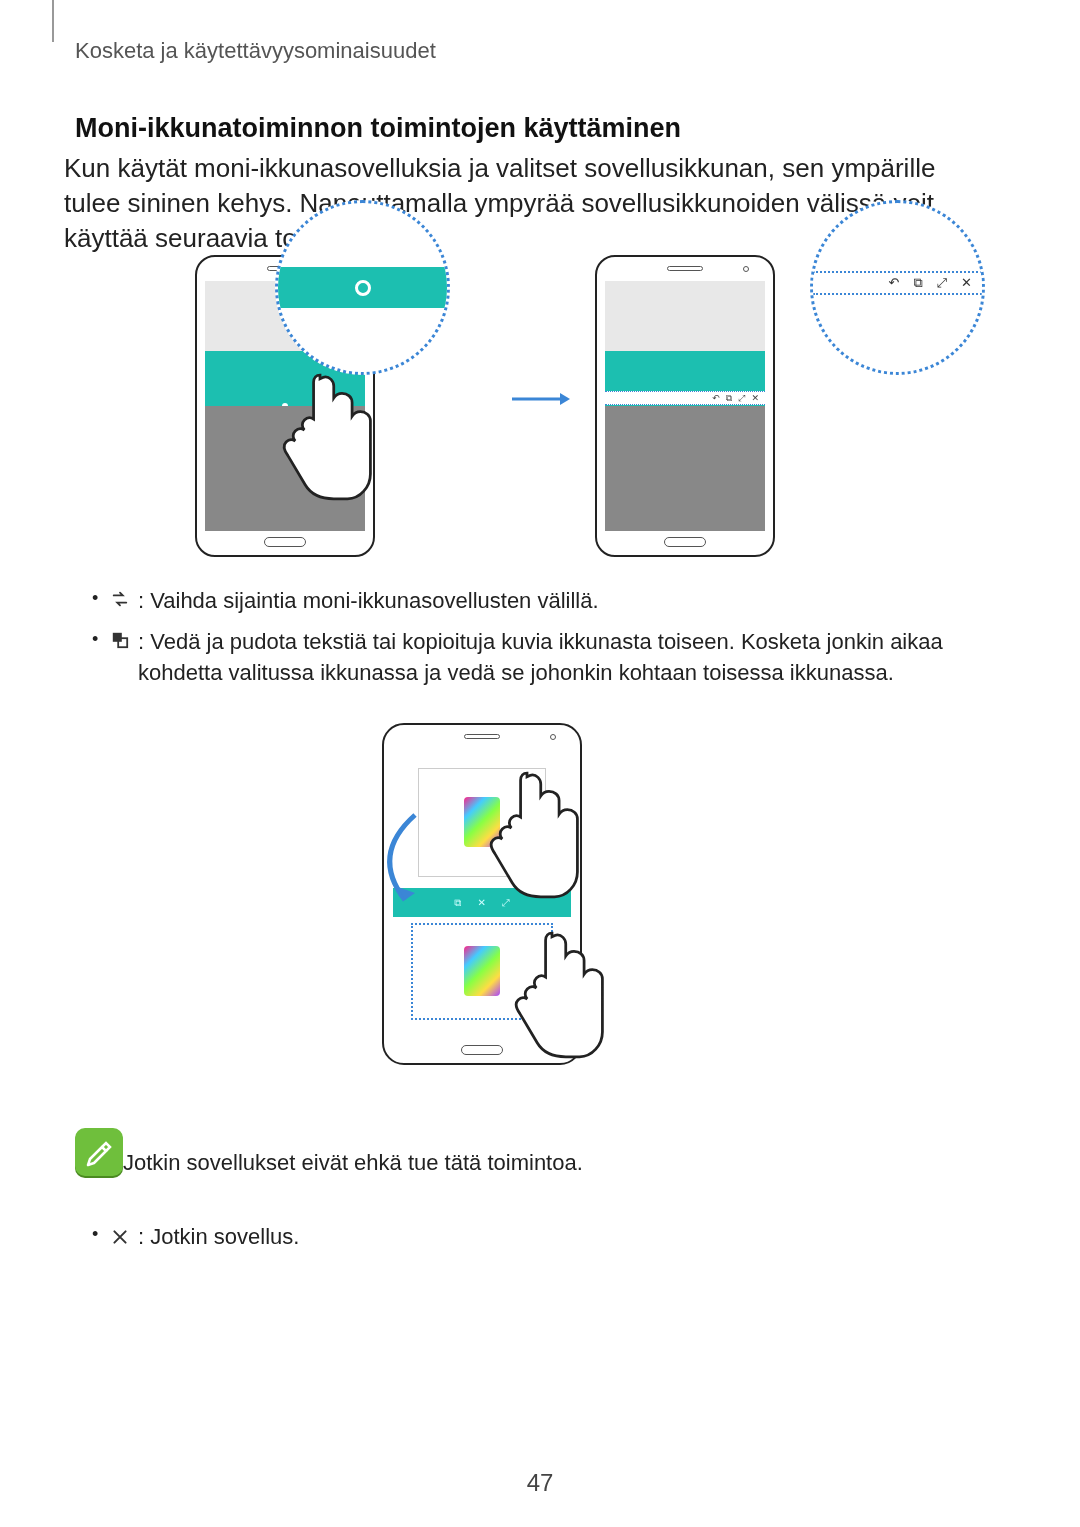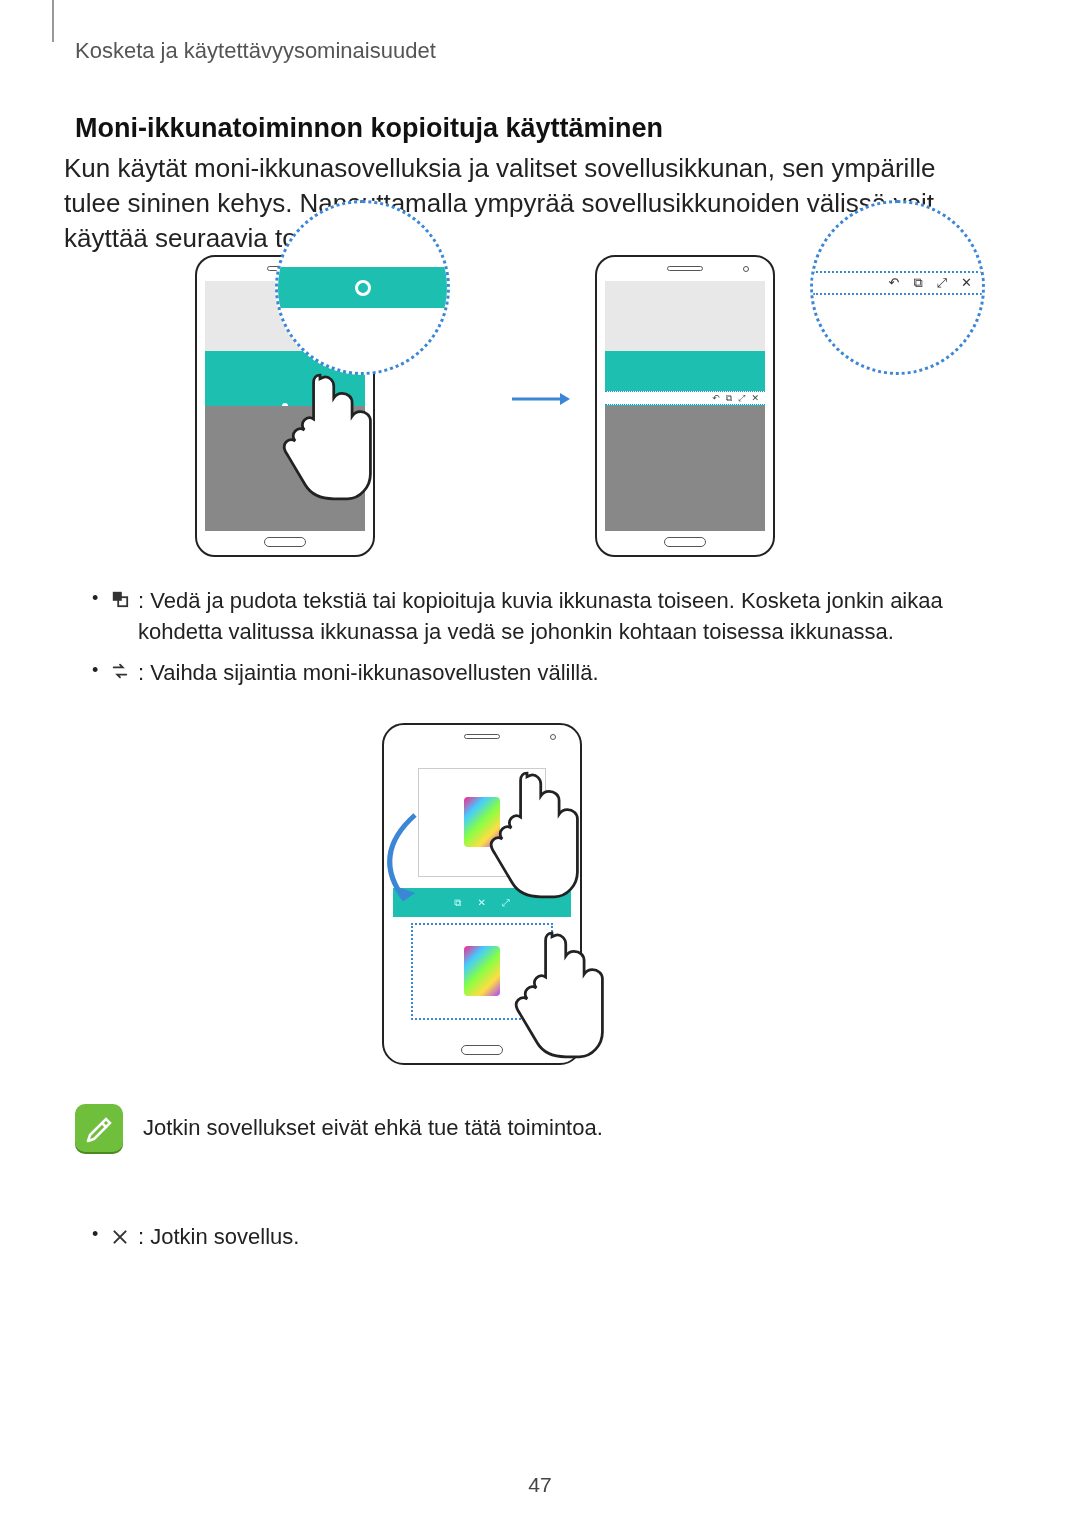--- a/index.html
+++ b/index.html
@@ -184,25 +184,24 @@
       display:flex; align-items:center; justify-content:center;
     }
     .curved-arrow {
       position:absolute; left:-2px; top:92px; width:70px; height:110px;
     }
     .hand-top { position:absolute; top:40px; left:110px; }
     .hand-bot { position:absolute; top:200px; left:135px; }
     .note-box {
       position: absolute;
       left: 75px;
-      top: 1104px;
+      top: 1128px;
       width: 940px;
       display: flex;
-      align-items: center;
-      gap: 20px;
+      align-items: flex-end;
     }
     .note-icon {
       width: 48px; height: 48px; border-radius: 10px;
       background: #6fbf3c;
       display:flex; align-items:center; justify-content:center;
       flex-shrink: 0;
       box-shadow: 0 2px 0 #4a8a20;
     }
     .note-icon svg { width:30px; height:30px; }
     .note-text { font-size: 22px; color:#222; }
@@ -213,32 +212,32 @@
       width: 910px;
       list-style:none;
     }
     .final-list li {
       font-size:22px; color:#222; position:relative; padding-left:46px;
     }
     .final-list li::before { content:"•"; position:absolute; left:0; top:0; font-size:18px; }
     .page-num {
       position:absolute;
       bottom: 30px; left:50%; transform:translateX(-50%);
-      font-size:21px; color:#444;
+      font-size:24px; color:#444;
     }
     .ph-wrap { position:relative; width:290px; height:348px; }
   </style>
 </head>
 <body>
 
 <div class="page-border-left"></div>
 
 <div class="section-header">Kosketa ja käytettävyysominaisuudet</div>
 
-<h2 class="section-title">Moni-ikkunatoiminnon kopioituja käyttäminen</h2>
+<h2 class="section-title">Moni-ikkunatoiminnon toimintojen käyttäminen</h2>
 
 <p class="intro-p">Kun käytät moni-ikkunasovelluksia ja valitset sovellusikkunan, sen ympärille tulee sininen kehys. Napauttamalla ympyrää sovellusikkunoiden välissä voit käyttää seuraavia toimintoja:</p>
 
 <div class="figure-row">
   <div class="ph-wrap">
     <div class="phone-frame">
       <div class="phone-speaker"></div>
       <div class="phone-camera"></div>
       <div class="phone-screen">
         <div class="screen-top-half"></div>
@@ -289,33 +288,33 @@
         <span>✕</span>
       </div>
     </div>
   </div>
 </div>
 
 <ul class="bullet-list">
   <li>
     <span class="li-icon">
       <svg viewBox="0 0 20 20" width="18" height="18">
+          <path d="M3 6 L13 6 L10 3 M17 14 L7 14 L10 17" stroke="#333" stroke-width="2" fill="none" stroke-linecap="round"></path>
+        </svg>
+    </span>
+    <span>: Vaihda sijaintia moni-ikkunasovellusten välillä.</span>
+  </li>
+  <li>
+    <span class="li-icon">
+      <svg viewBox="0 0 20 20" width="18" height="18">
           <rect x="2" y="2" width="10" height="10" fill="#333"></rect>
           <rect x="8" y="8" width="10" height="10" fill="none" stroke="#333" stroke-width="2"></rect>
         </svg>
     </span>
     <span>: Vedä ja pudota tekstiä tai kopioituja kuvia ikkunasta toiseen. Kosketa jonkin aikaa kohdetta valitussa ikkunassa ja vedä se johonkin kohtaan toisessa ikkunassa.</span>
-  </li>
-  <li>
-    <span class="li-icon">
-      <svg viewBox="0 0 20 20" width="18" height="18">
-          <path d="M3 6 L13 6 L10 3 M17 14 L7 14 L10 17" stroke="#333" stroke-width="2" fill="none" stroke-linecap="round"></path>
-        </svg>
-    </span>
-    <span>: Vaihda sijaintia moni-ikkunasovellusten välillä.</span>
   </li>
 </ul>
 
 <div class="figure-single">
   <div class="phone-frame-lg">
     <div class="phone-speaker"></div>
     <div class="phone-camera"></div>
     <div class="phone-screen">
       <div class="drag-top">
           <div class="thumb"></div>

